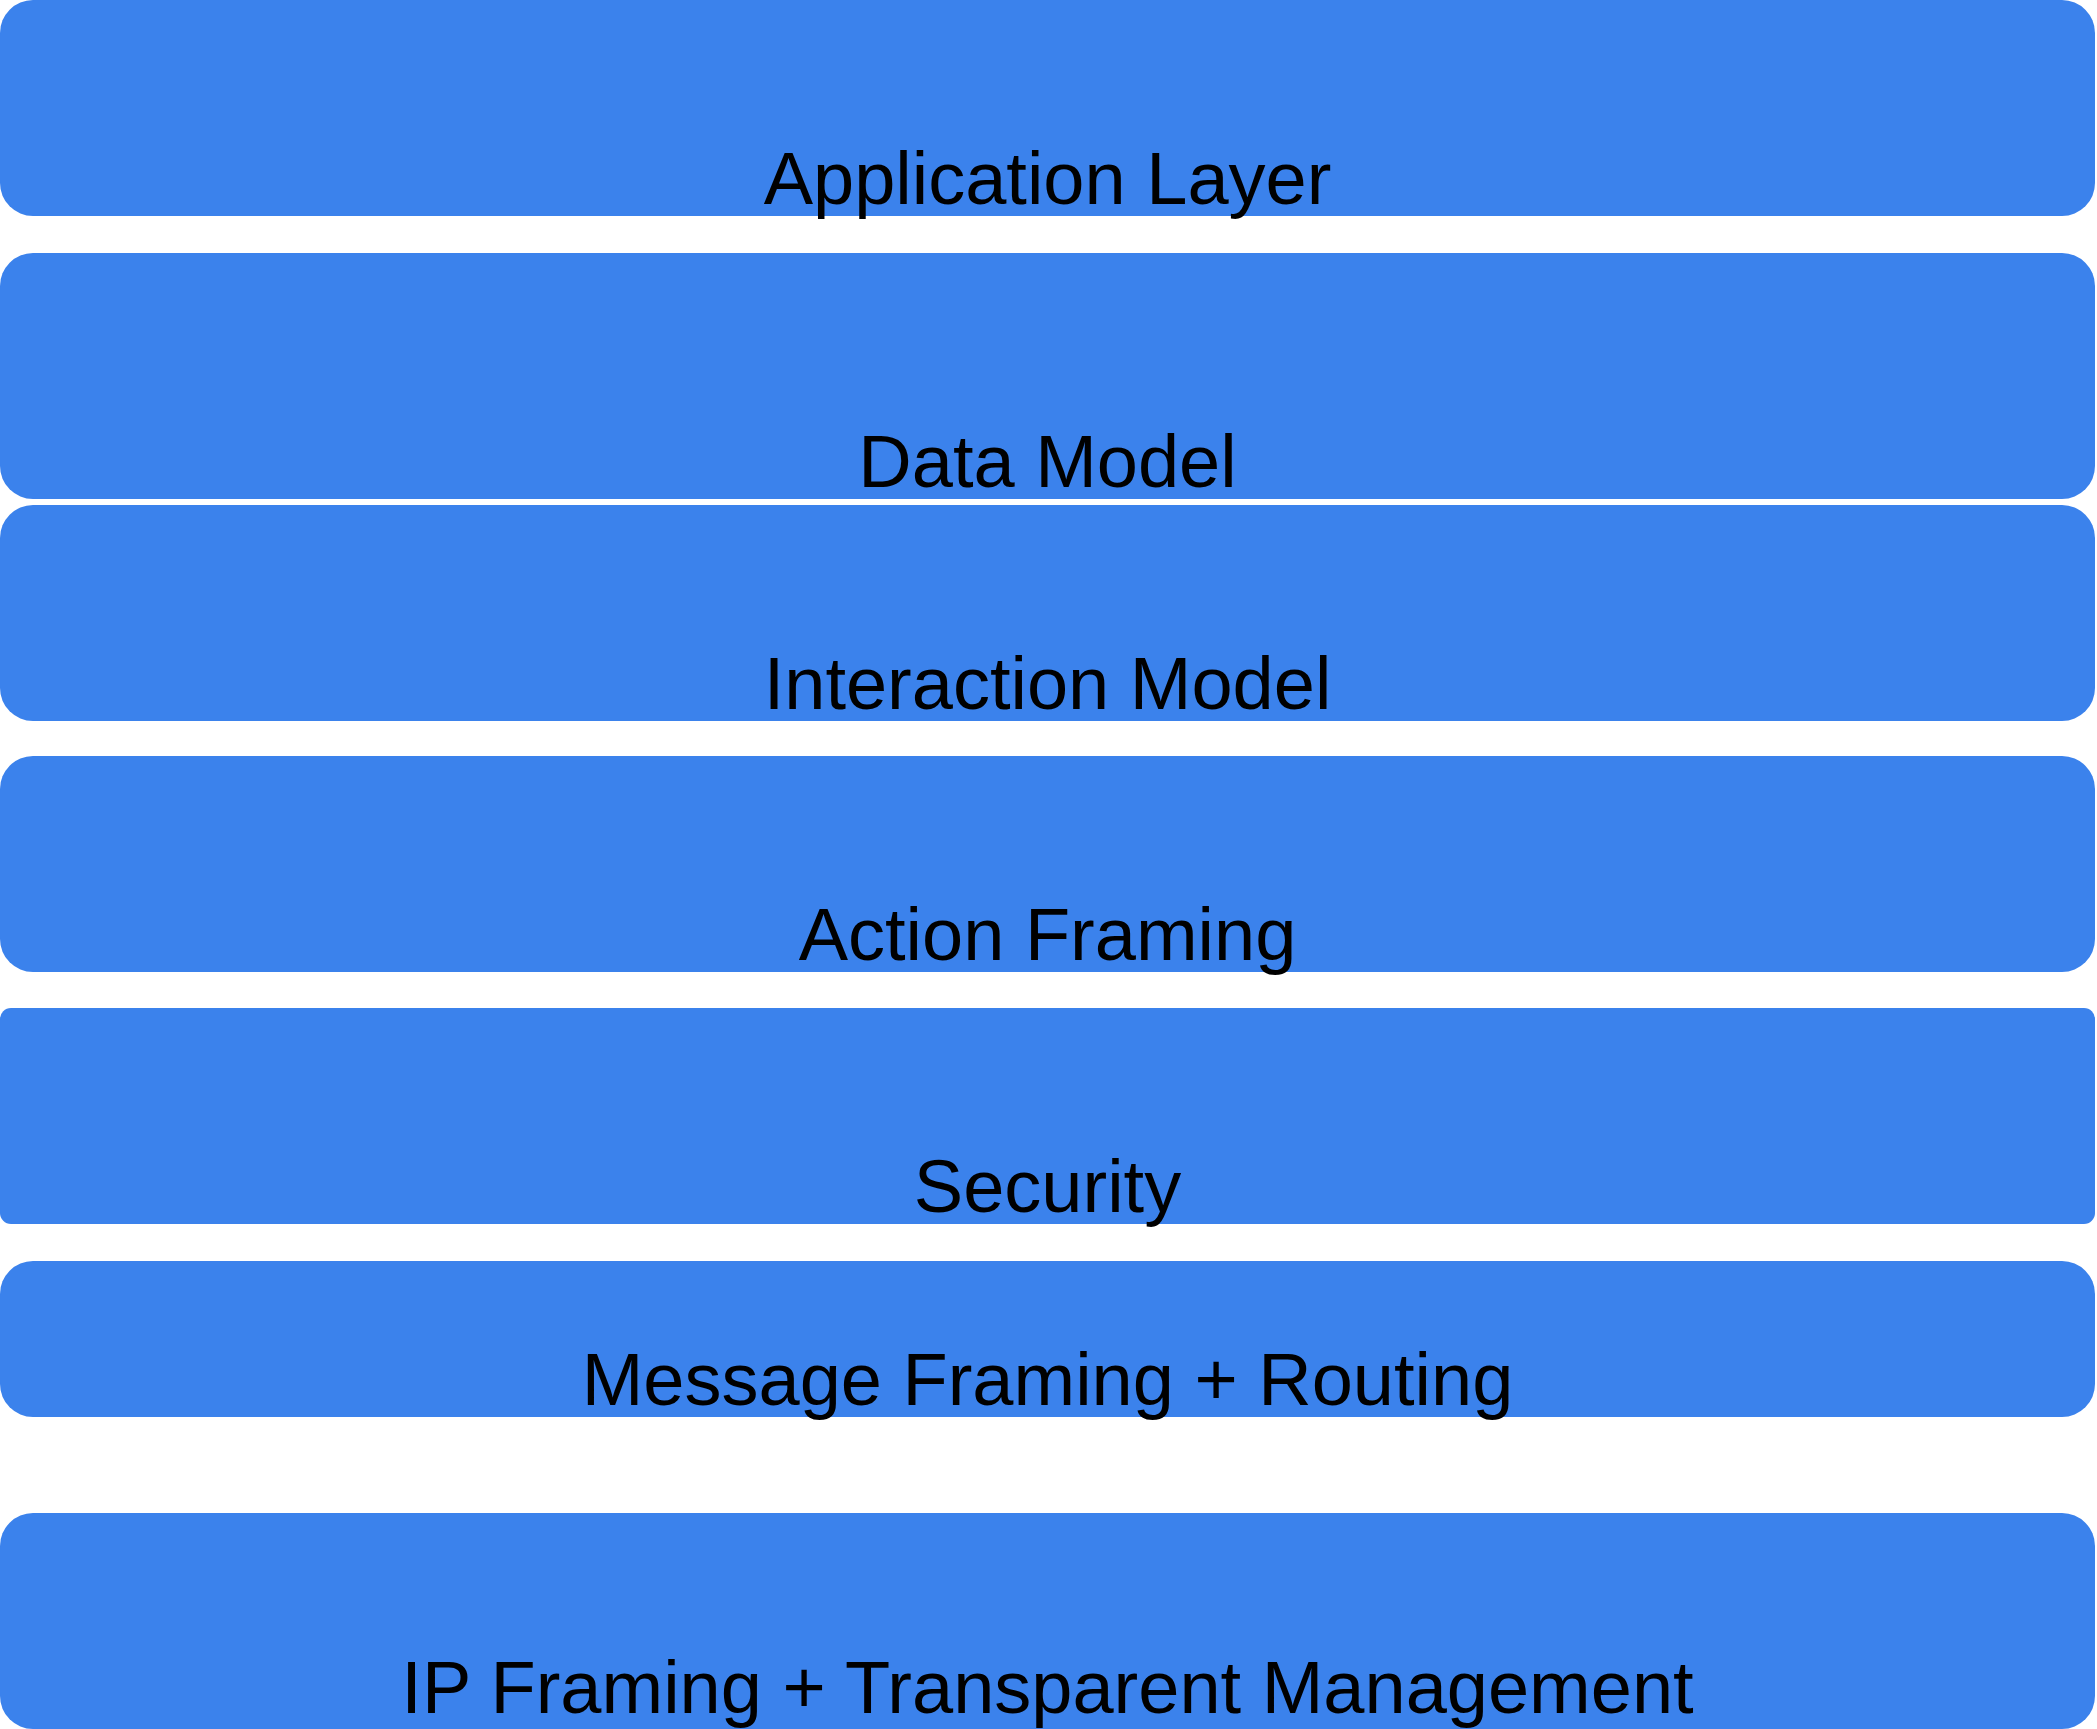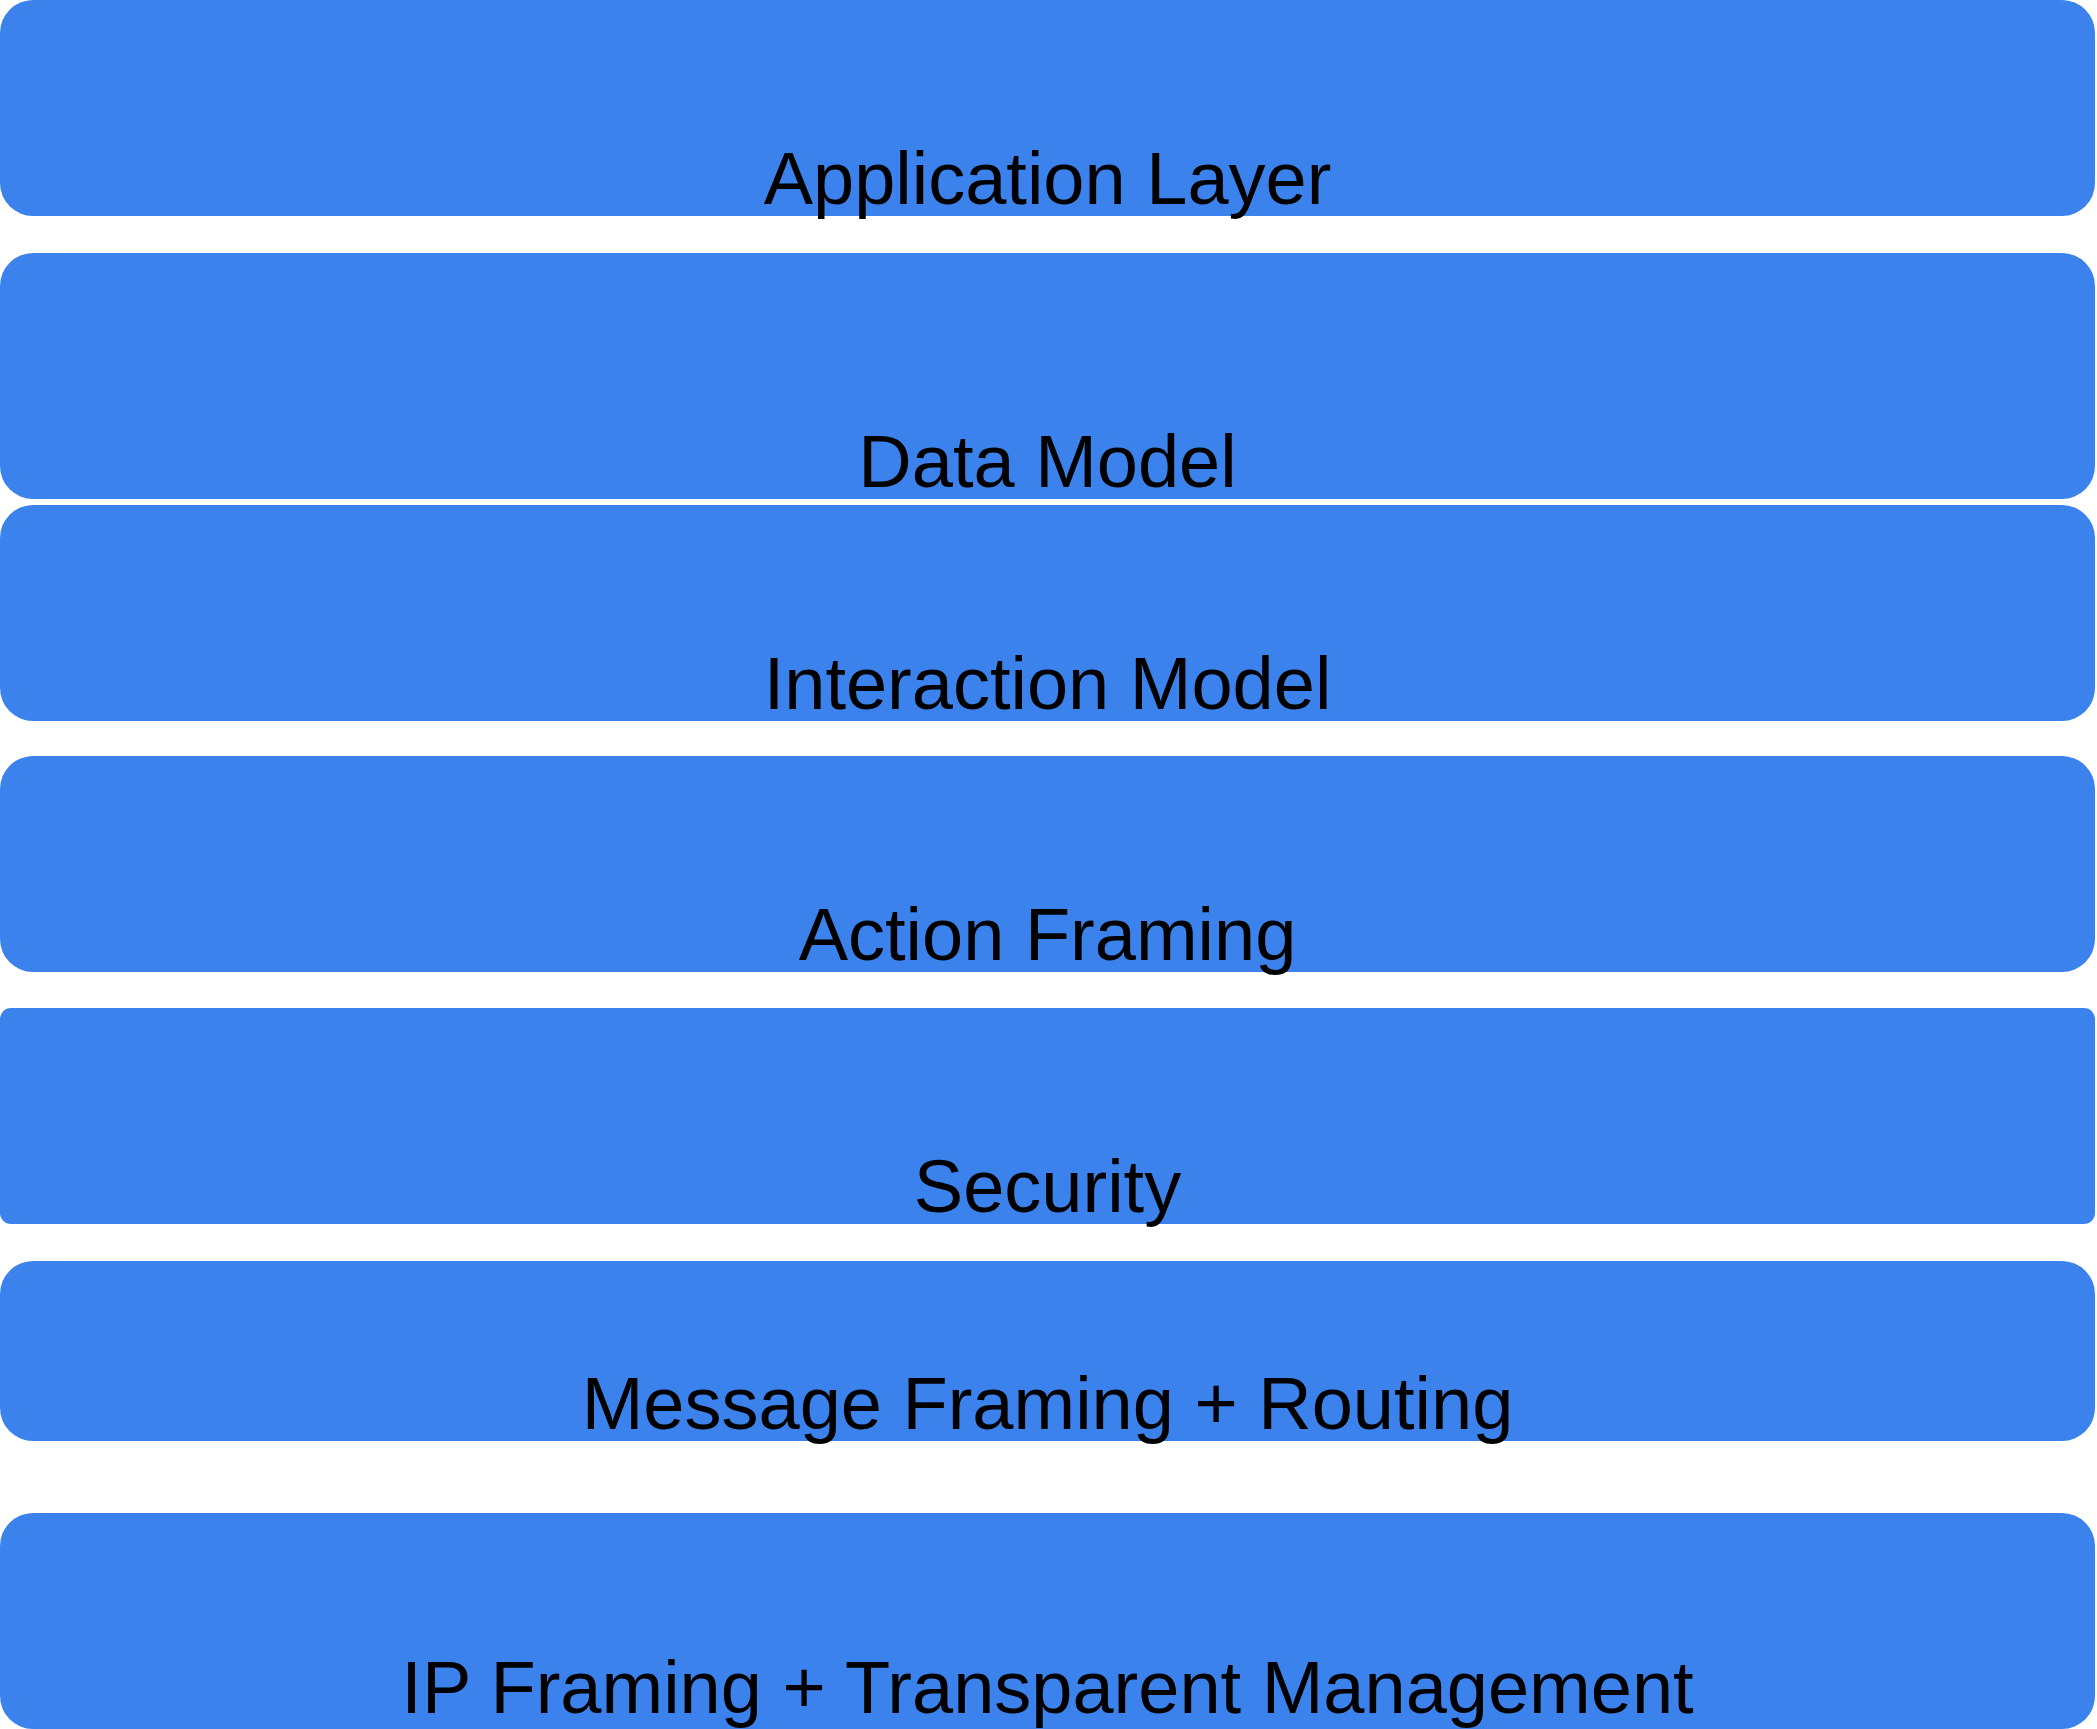--- a/index.html
+++ b/index.html
@@ -45,21 +45,21 @@
     text-align: center;
     user-select: none;
   }
 
   
   #bar-0 { top: 0px;    height: 216px; }
   #bar-1 { top: 253px;  height: 246px; }
   #bar-2 { top: 505px;  height: 216px; }
   #bar-3 { top: 756px; height: 216px; }
   #bar-4 { top: 1008px; height: 216px; border-radius: 11px; }
-  #bar-5 { top: 1261px; height: 180px; }
+  #bar-5 { top: 1261px; height: 156px; }
   #bar-6 { top: 1513px; height: 216px; }
 
   
   #bar-6 .layer-label { transform: translateY(-4.3px); }
 </style>
 </head>
 <body>
 
 <div id="stack">
 

